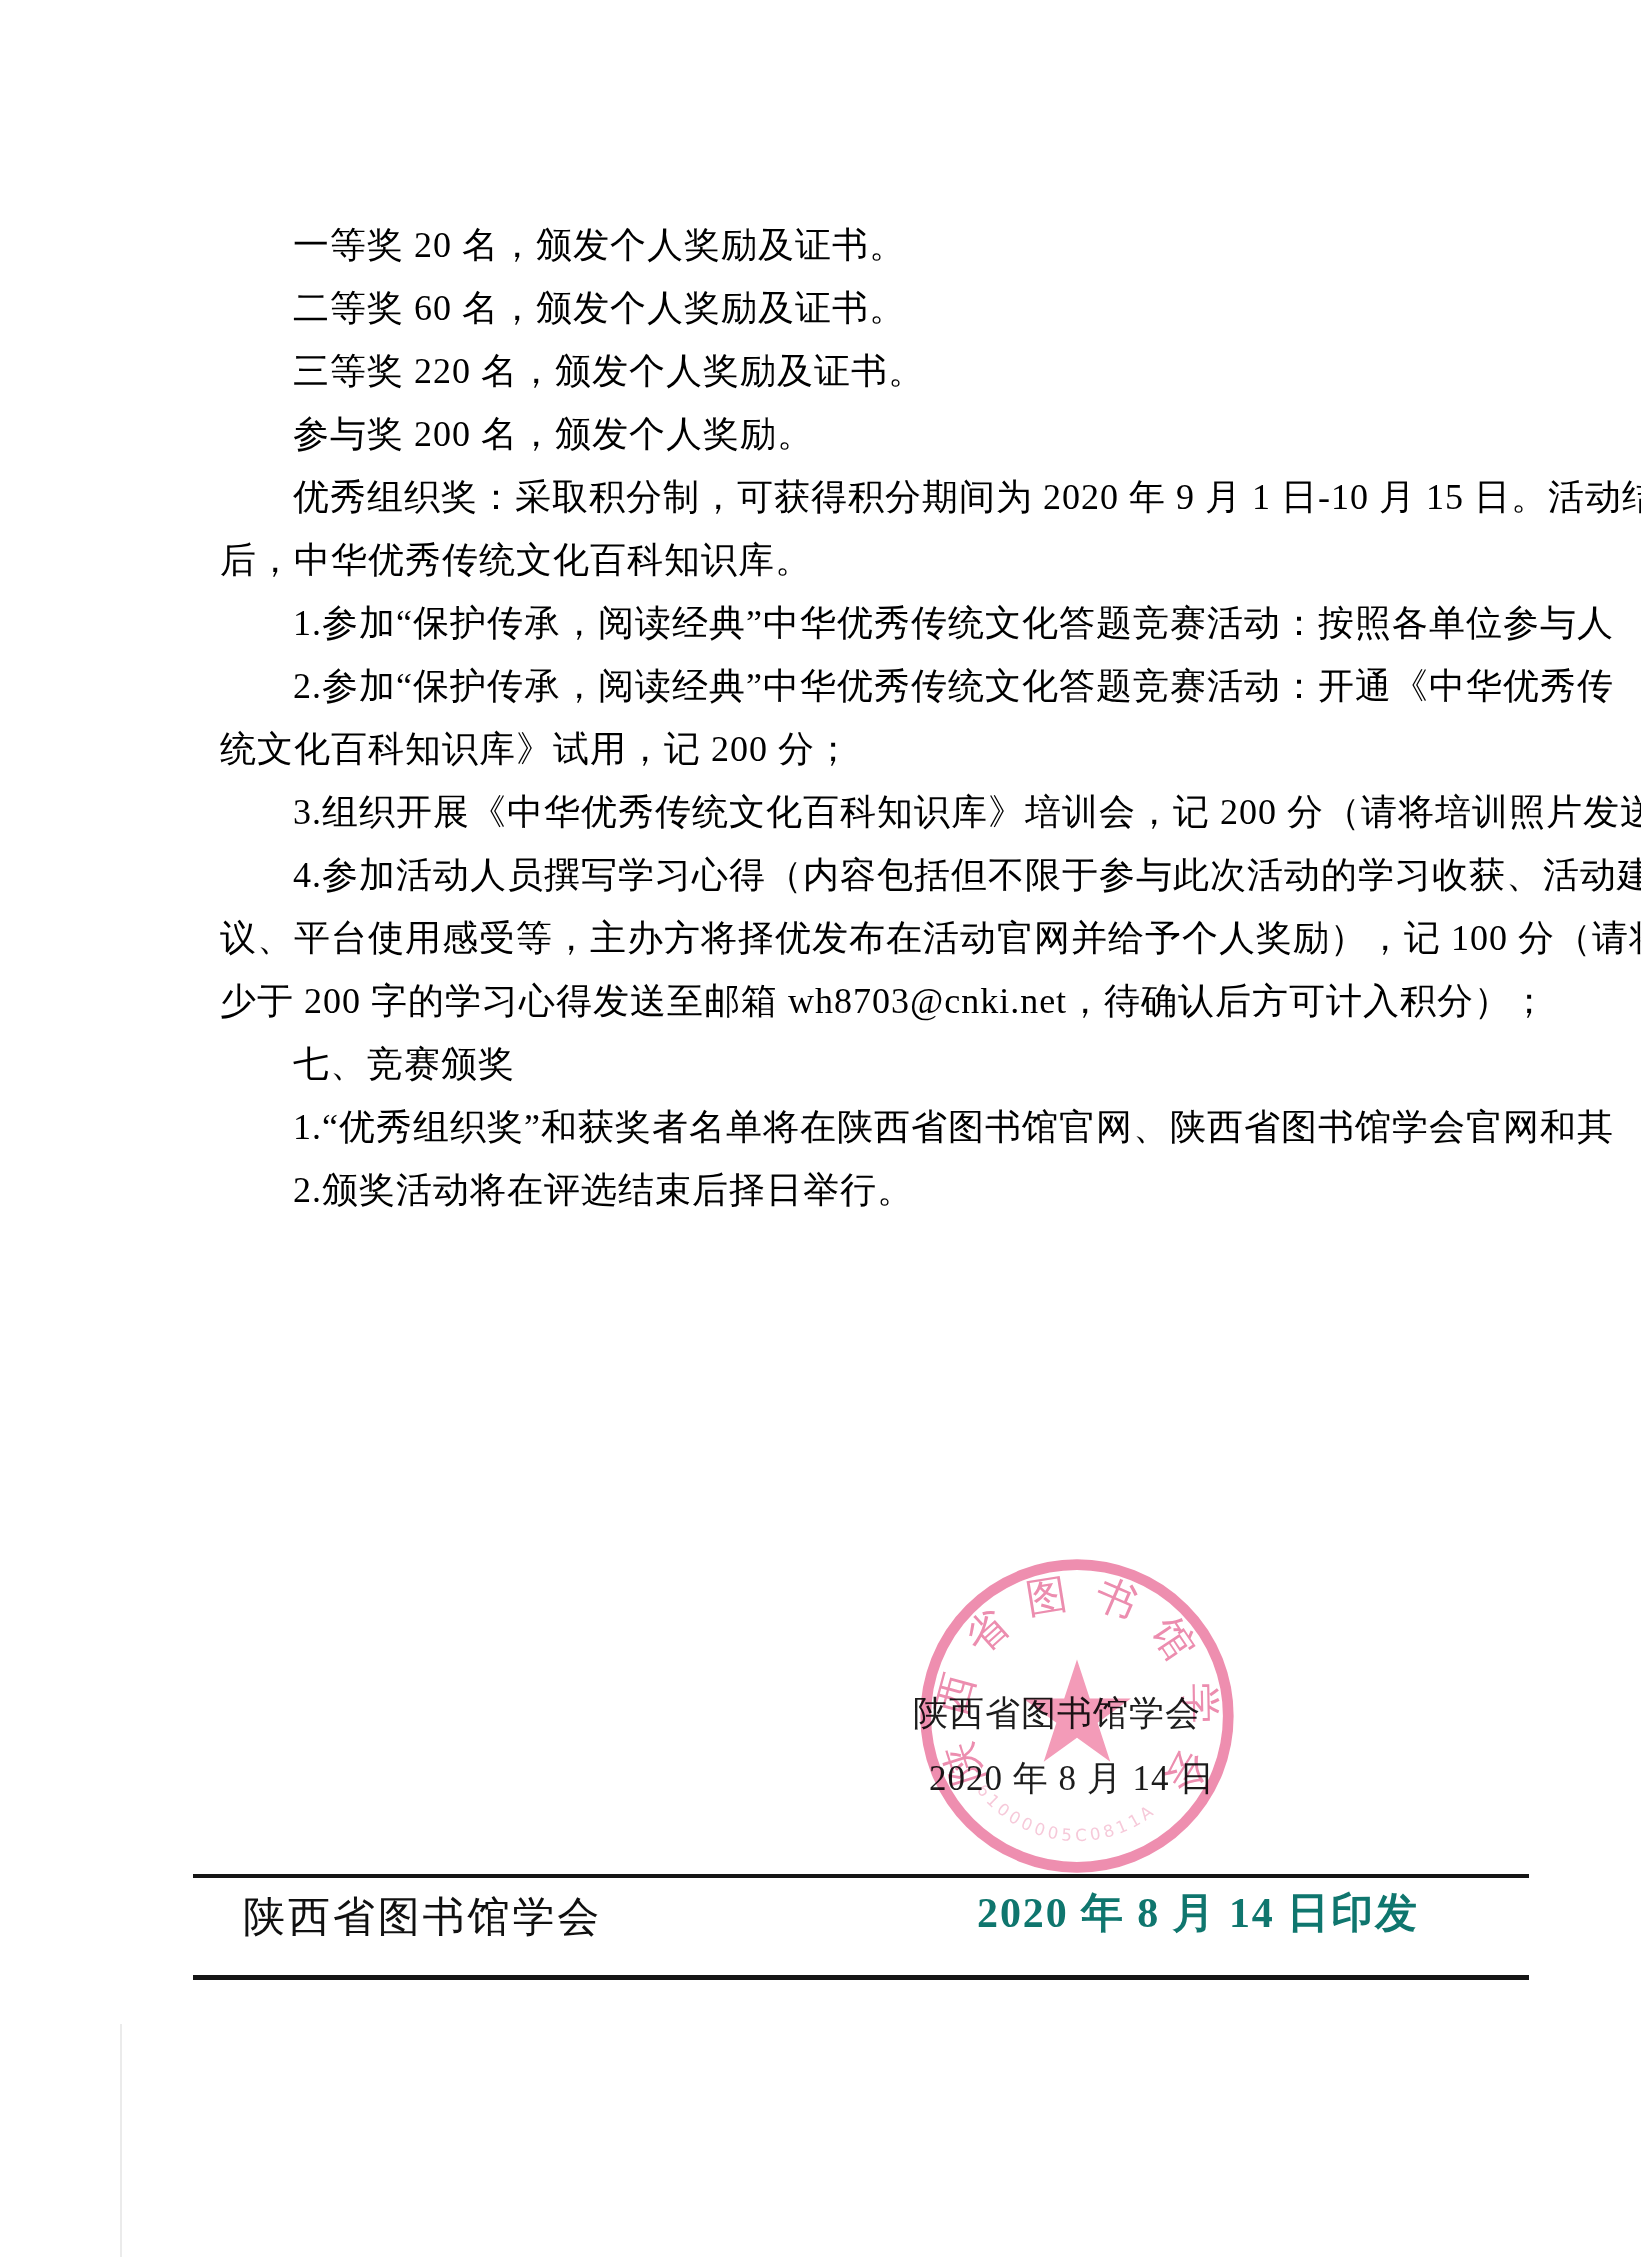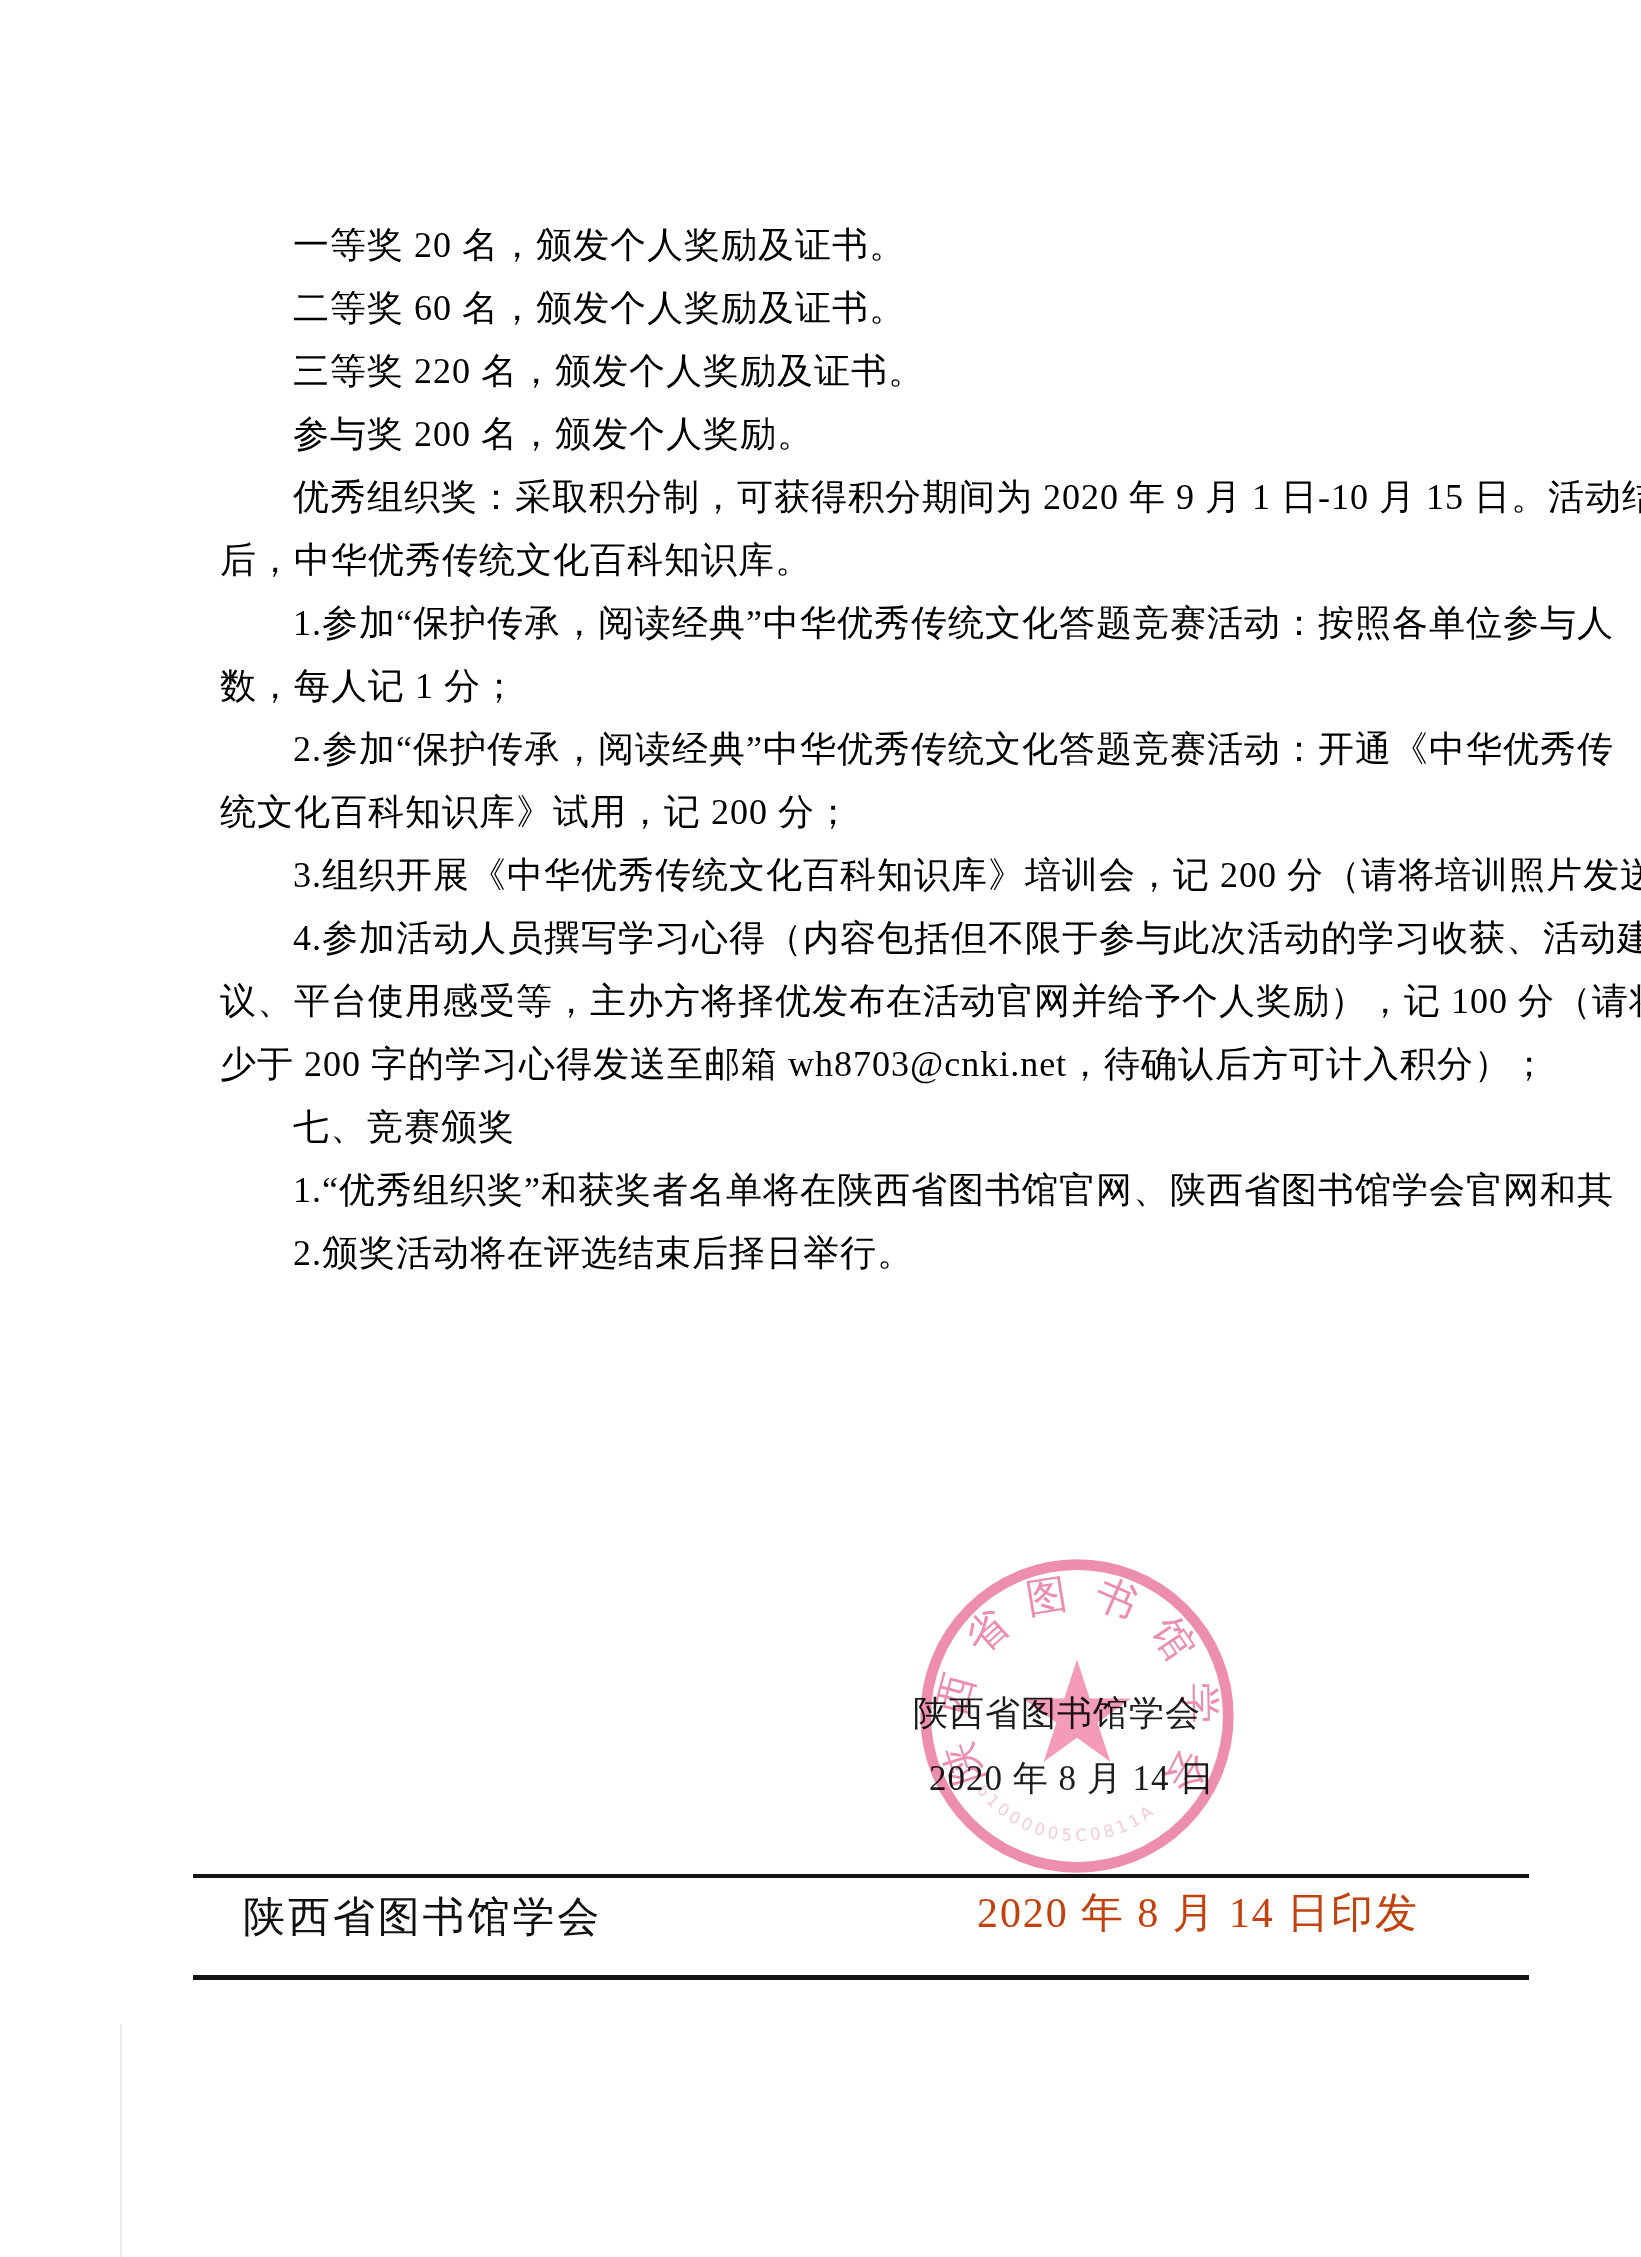--- a/index.html
+++ b/index.html
@@ -45,42 +45,41 @@
   
   .rule{position:absolute;left:193px;width:1336px;background:#151515;}
   .rule-top{top:1874px;height:3.9px;}
   .rule-bottom{top:1975px;height:4.8px;}
   .footer-org{
     position:absolute;left:243px;top:1889px;
     font-size:42px;letter-spacing:2.9px;white-space:nowrap;color:#101010;
   }
   .footer-date{
     position:absolute;left:977px;top:1885px;
-    font-size:42px;letter-spacing:1.9px;white-space:nowrap;color:#c2410c;
+    font-size:42px;letter-spacing:1.9px;white-space:nowrap;color:#0f766e;font-weight:bold;
   }
   
   .scan-artifact{
     position:absolute;left:120px;top:2024px;width:1.9px;height:234px;
     background:#ebebeb;
   }
 </style>
 </head>
 <body>
 
 <div class="page">
 
   <main class="doc-body">
     <div class="line ind">一等奖 20 名，颁发个人奖励及证书。</div>
     <div class="line ind">二等奖 60 名，颁发个人奖励及证书。</div>
     <div class="line ind">三等奖 220 名，颁发个人奖励及证书。</div>
     <div class="line ind">参与奖 200 名，颁发个人奖励。</div>
     <div class="line ind">优秀组织奖：采取积分制，可获得积分期间为 2020 年 9 月 1 日-10 月 15 日。活动结束</div>
     <div class="line">后，中华优秀传统文化百科知识库。</div>
     <div class="line ind">1.参加“保护传承，阅读经典”中华优秀传统文化答题竞赛活动：按照各单位参与人</div>
-    <div class="line">数，每人记 1 分；</div>
     <div class="line ind">2.参加“保护传承，阅读经典”中华优秀传统文化答题竞赛活动：开通《中华优秀传</div>
     <div class="line">统文化百科知识库》试用，记 200 分；</div>
     <div class="line ind">3.组织开展《中华优秀传统文化百科知识库》培训会，记 200 分（请将培训照片发送</div>
     <div class="line ind">4.参加活动人员撰写学习心得（内容包括但不限于参与此次活动的学习收获、活动建</div>
     <div class="line">议、平台使用感受等，主办方将择优发布在活动官网并给予个人奖励），记 100 分（请将不</div>
     <div class="line">少于 200 字的学习心得发送至邮箱 wh8703@cnki.net，待确认后方可计入积分）；</div>
     <div class="line ind">七、竞赛颁奖</div>
     <div class="line ind">1.“优秀组织奖”和获奖者名单将在陕西省图书馆官网、陕西省图书馆学会官网和其</div>
     <div class="line ind">2.颁奖活动将在评选结束后择日举行。</div>
   </main>

